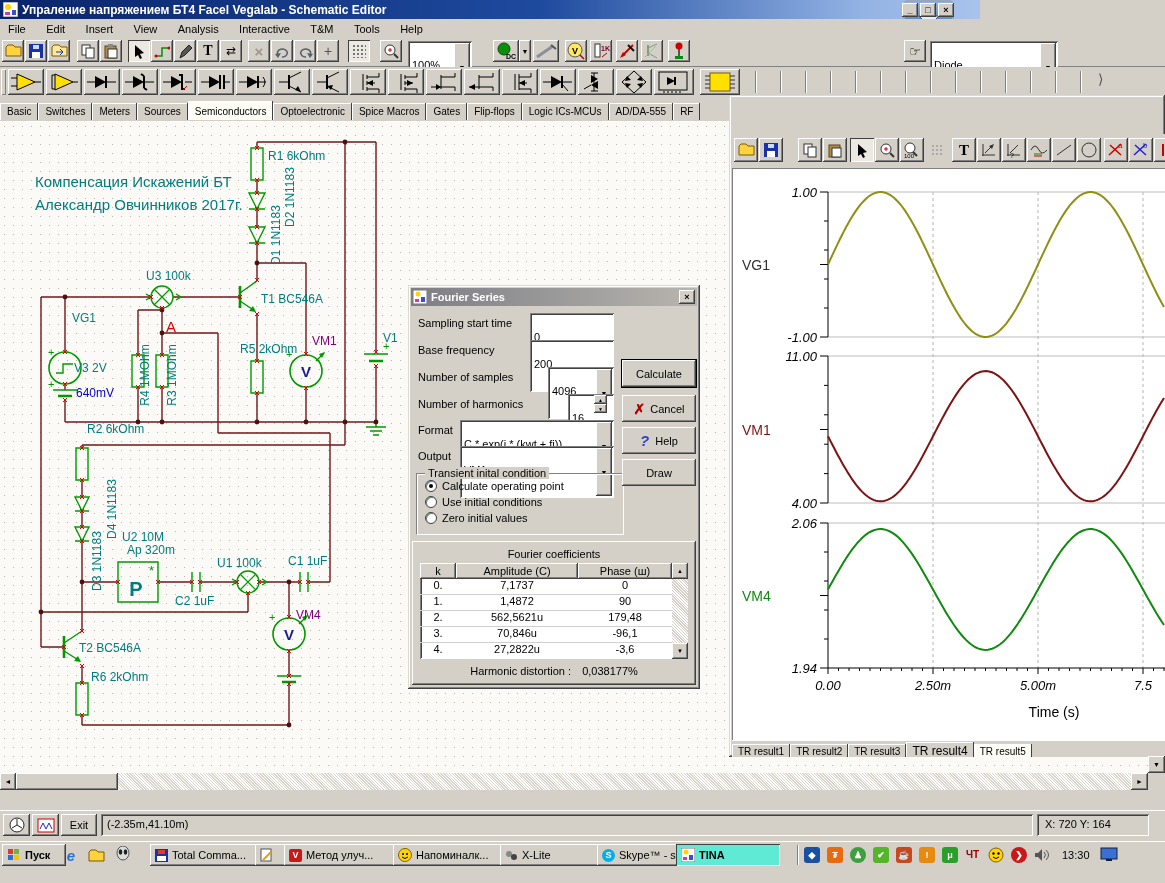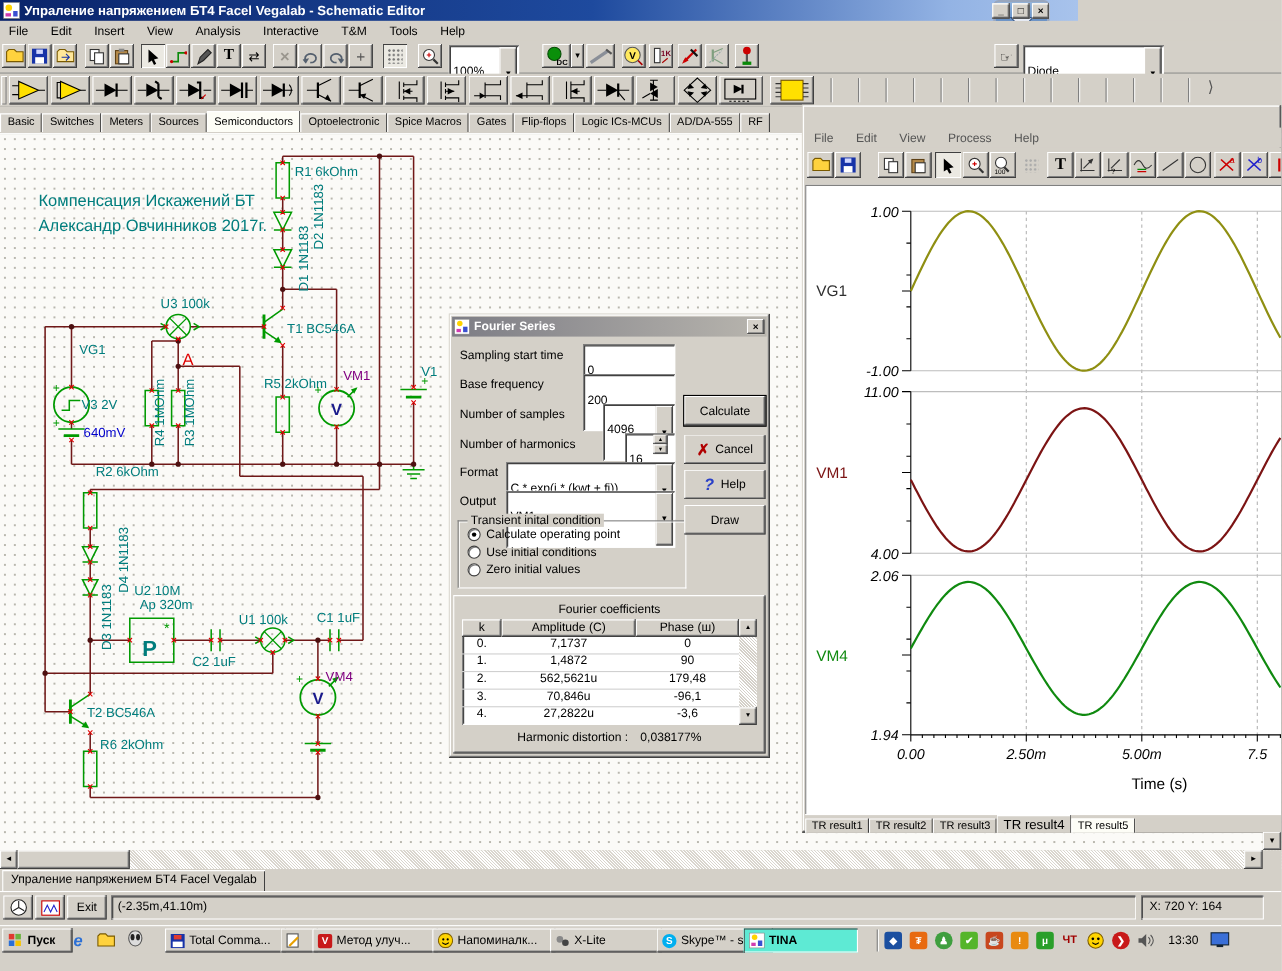--- a/index.html
+++ b/index.html
@@ -545,27 +545,20 @@
         <div class="abs bo flexc" style="right:0;bottom:0;width:16px;height:16px;font-size:6px;">▼</div>
       </div>
       <div class="abs" style="left:0;right:0;top:124px;text-align:center;font-size:11px;">
         <span>Harmonic distortion :</span>
         <span style="margin-left:8px;">0,038177%</span>
       </div>
     </div>
   </div>
 
   <div class="abs win" style="left:729px;top:95px;width:436px;height:662px;overflow:hidden;">
-    <div class="abs" style="left:3px;top:21px;right:0;height:18px;background:#d4d0c8;">
-      <span class="menu-item" style="color:#555;">File</span>
-      <span class="menu-item" style="color:#555;">Edit</span>
-      <span class="menu-item" style="color:#555;">View</span>
-      <span class="menu-item" style="color:#555;">Process</span>
-      <span class="menu-item" style="color:#555;">Help</span>
-    </div>
     <div class="abs" style="left:3px;top:39px;right:0;height:34px;background:#d4d0c8;border-bottom:1px solid #808080;">
       <div class="abs tbtn bo" style="left:2px;top:4px;width:24px;height:24px;">
           <svg width="17" height="14">
             <path d="M1,12 V3 l2,-2 h5 l2,2 h6 v9 z" fill="#ffd23e" stroke="#7a5a00"></path>
           </svg>
         </div>
       <div class="abs tbtn bo" style="left:27px;top:4px;width:24px;height:24px;">
           <svg width="14" height="14">
             <rect width="14" height="14" fill="#1733a8"></rect>
             <rect x="3" y="8" width="8" height="6" fill="#fff"></rect>
@@ -749,23 +742,20 @@
     </div>
   </div>
 
   <div class="abs bo flexc" style="left:1148px;top:756px;width:17px;height:17px;font-size:7px;">▼</div>
   <div class="abs" style="left:0;top:773px;width:1165px;height:17px;background:repeating-linear-gradient(45deg,#fff 0 1px,#d9d5cd 1px 2px);">
     <div class="abs bo flexc" style="left:0;top:0;width:16px;height:17px;font-size:7px;">◄</div>
     <div class="abs bo" style="left:16px;top:0;width:102px;height:17px;"></div>
     <div class="abs bo flexc" style="left:1131px;top:0;width:17px;height:17px;font-size:7px;">►</div>
     <div class="abs" style="left:1148px;top:0;width:17px;height:17px;background:#d4d0c8;"></div>
   </div>
-  <div class="abs" style="left:0;top:790px;width:1165px;height:20px;background:#d4d0c8;">
-    <div class="abs" style="left:2px;top:1px;height:18px;padding:3px 8px 0;font-size:11px;background:#d4d0c8;box-shadow:inset 1px 1px 0 #fff,inset -1px 0 0 #404040;white-space:nowrap;">Упраление напряжением БТ4 Facel Vegalab</div>
-  </div>
   <div class="abs" style="left:0;top:810px;width:1165px;height:28px;background:#d4d0c8;border-top:1px solid #fff;">
     <div class="abs bo tbtn" style="left:3px;top:3px;width:27px;height:22px;">
         <svg width="18" height="18">
           <circle cx="9" cy="9" r="7" fill="#fff" stroke="#222"></circle>
           <path d="M9,9 L9,3 M9,9 L14,12 M9,9 L4,12" stroke="#222"></path>
         </svg>
       </div>
     <div class="abs bo tbtn" style="left:32px;top:3px;width:27px;height:22px;">
         <svg width="18" height="15">
           <rect x="1" y="1" width="16" height="13" fill="#fff" stroke="#c00"></rect>

